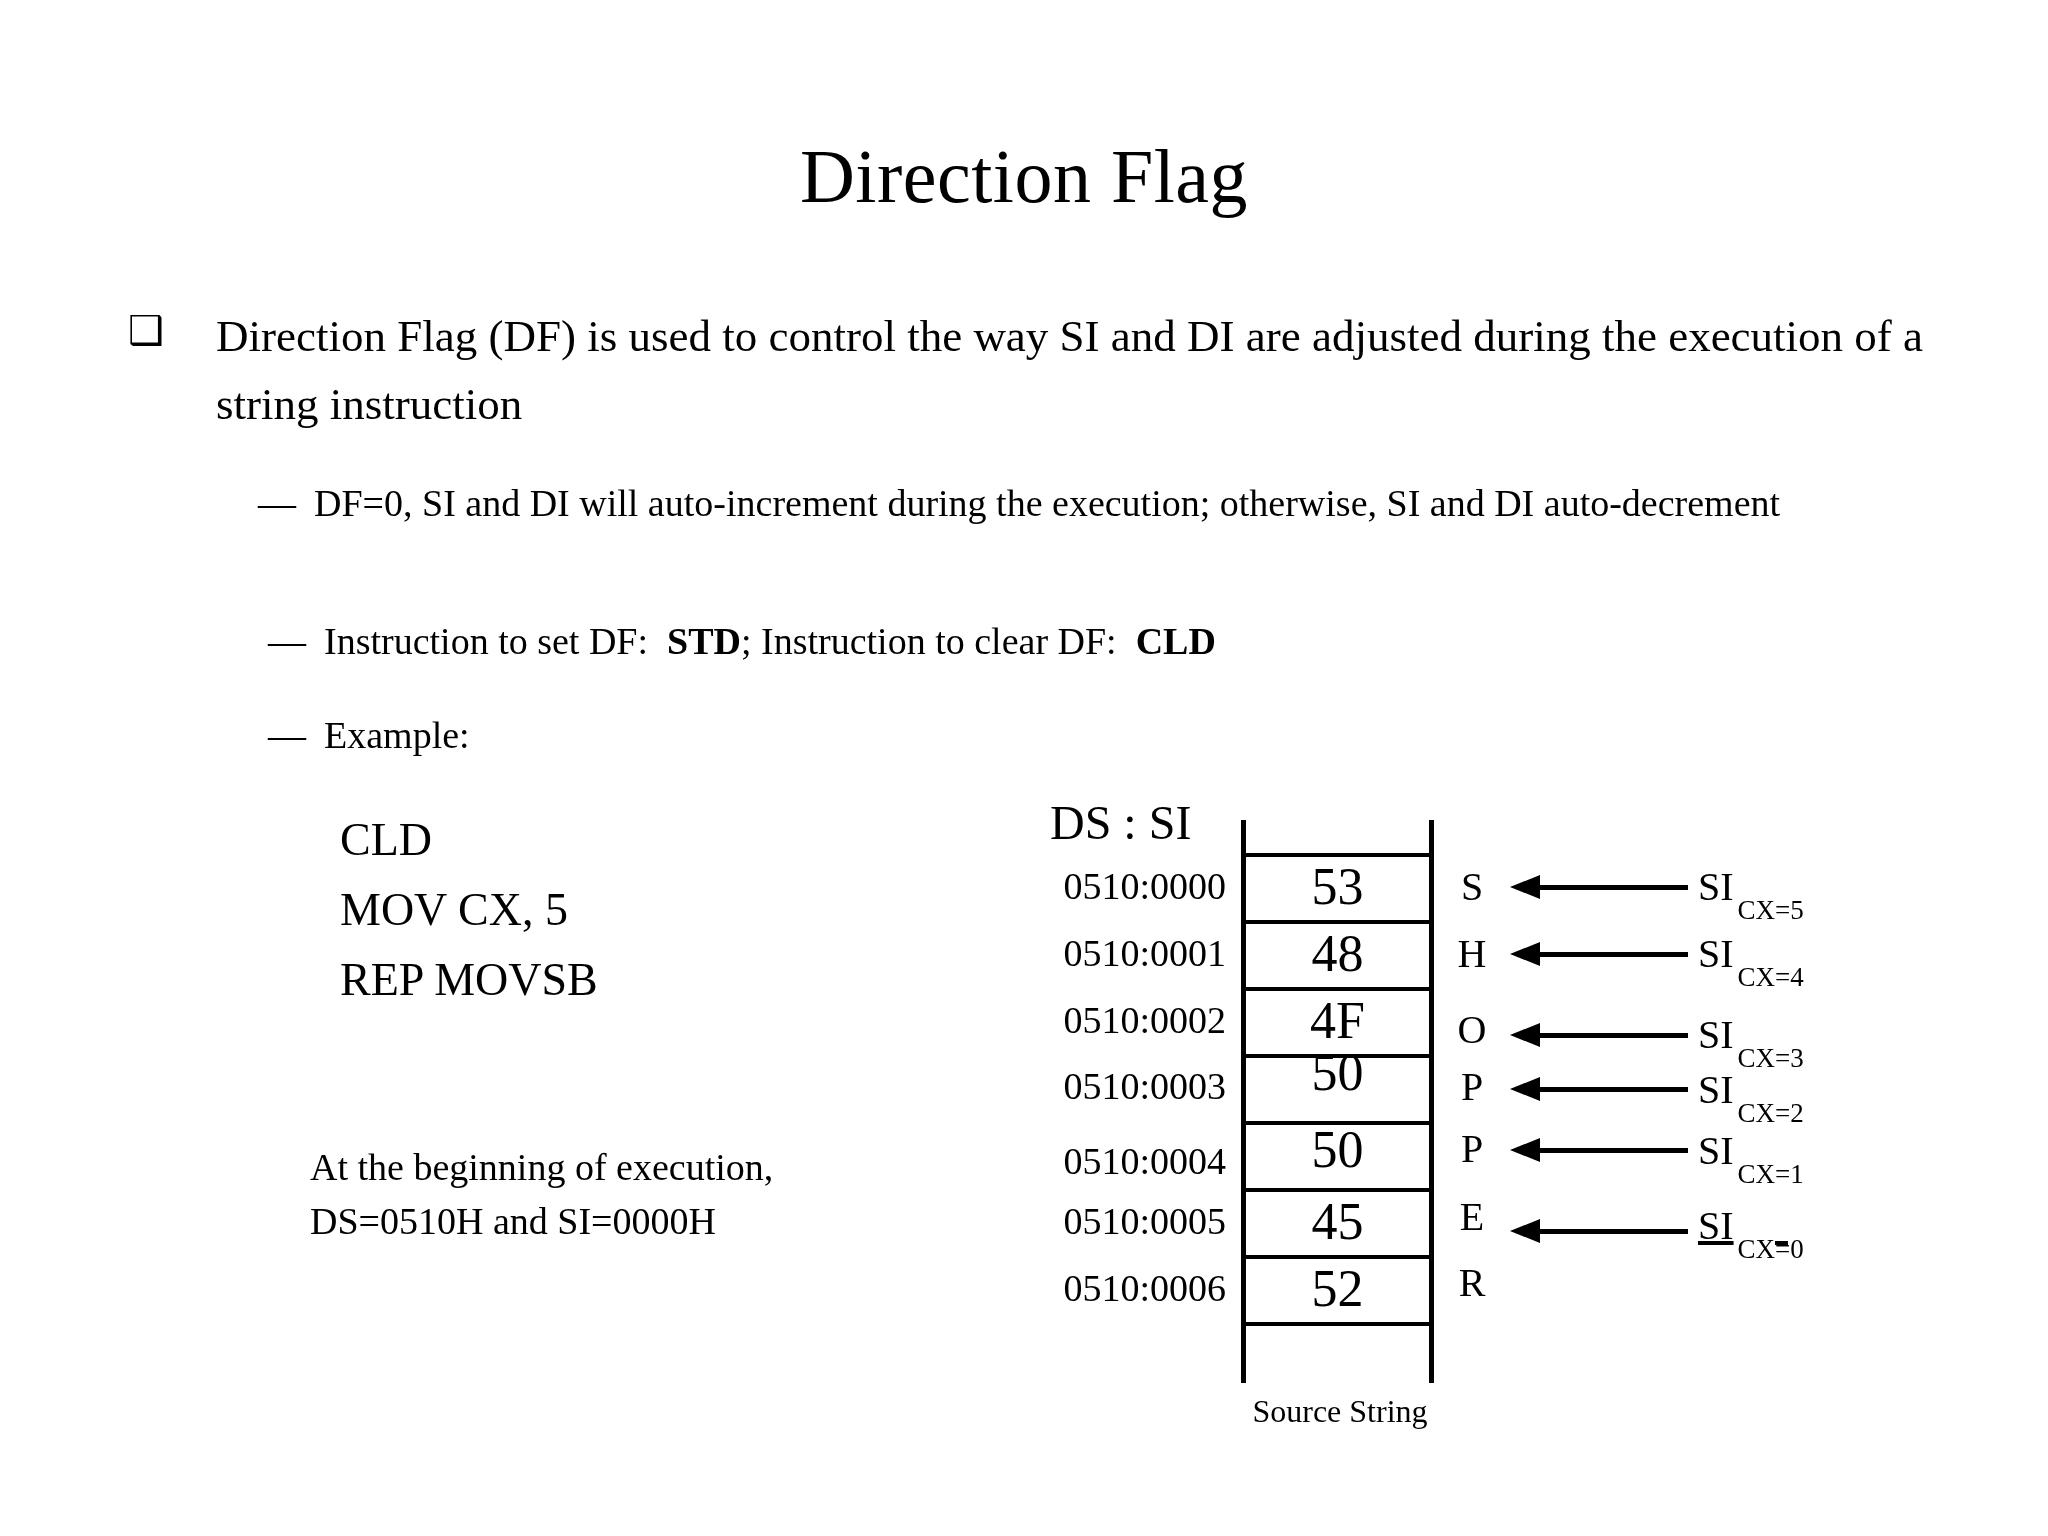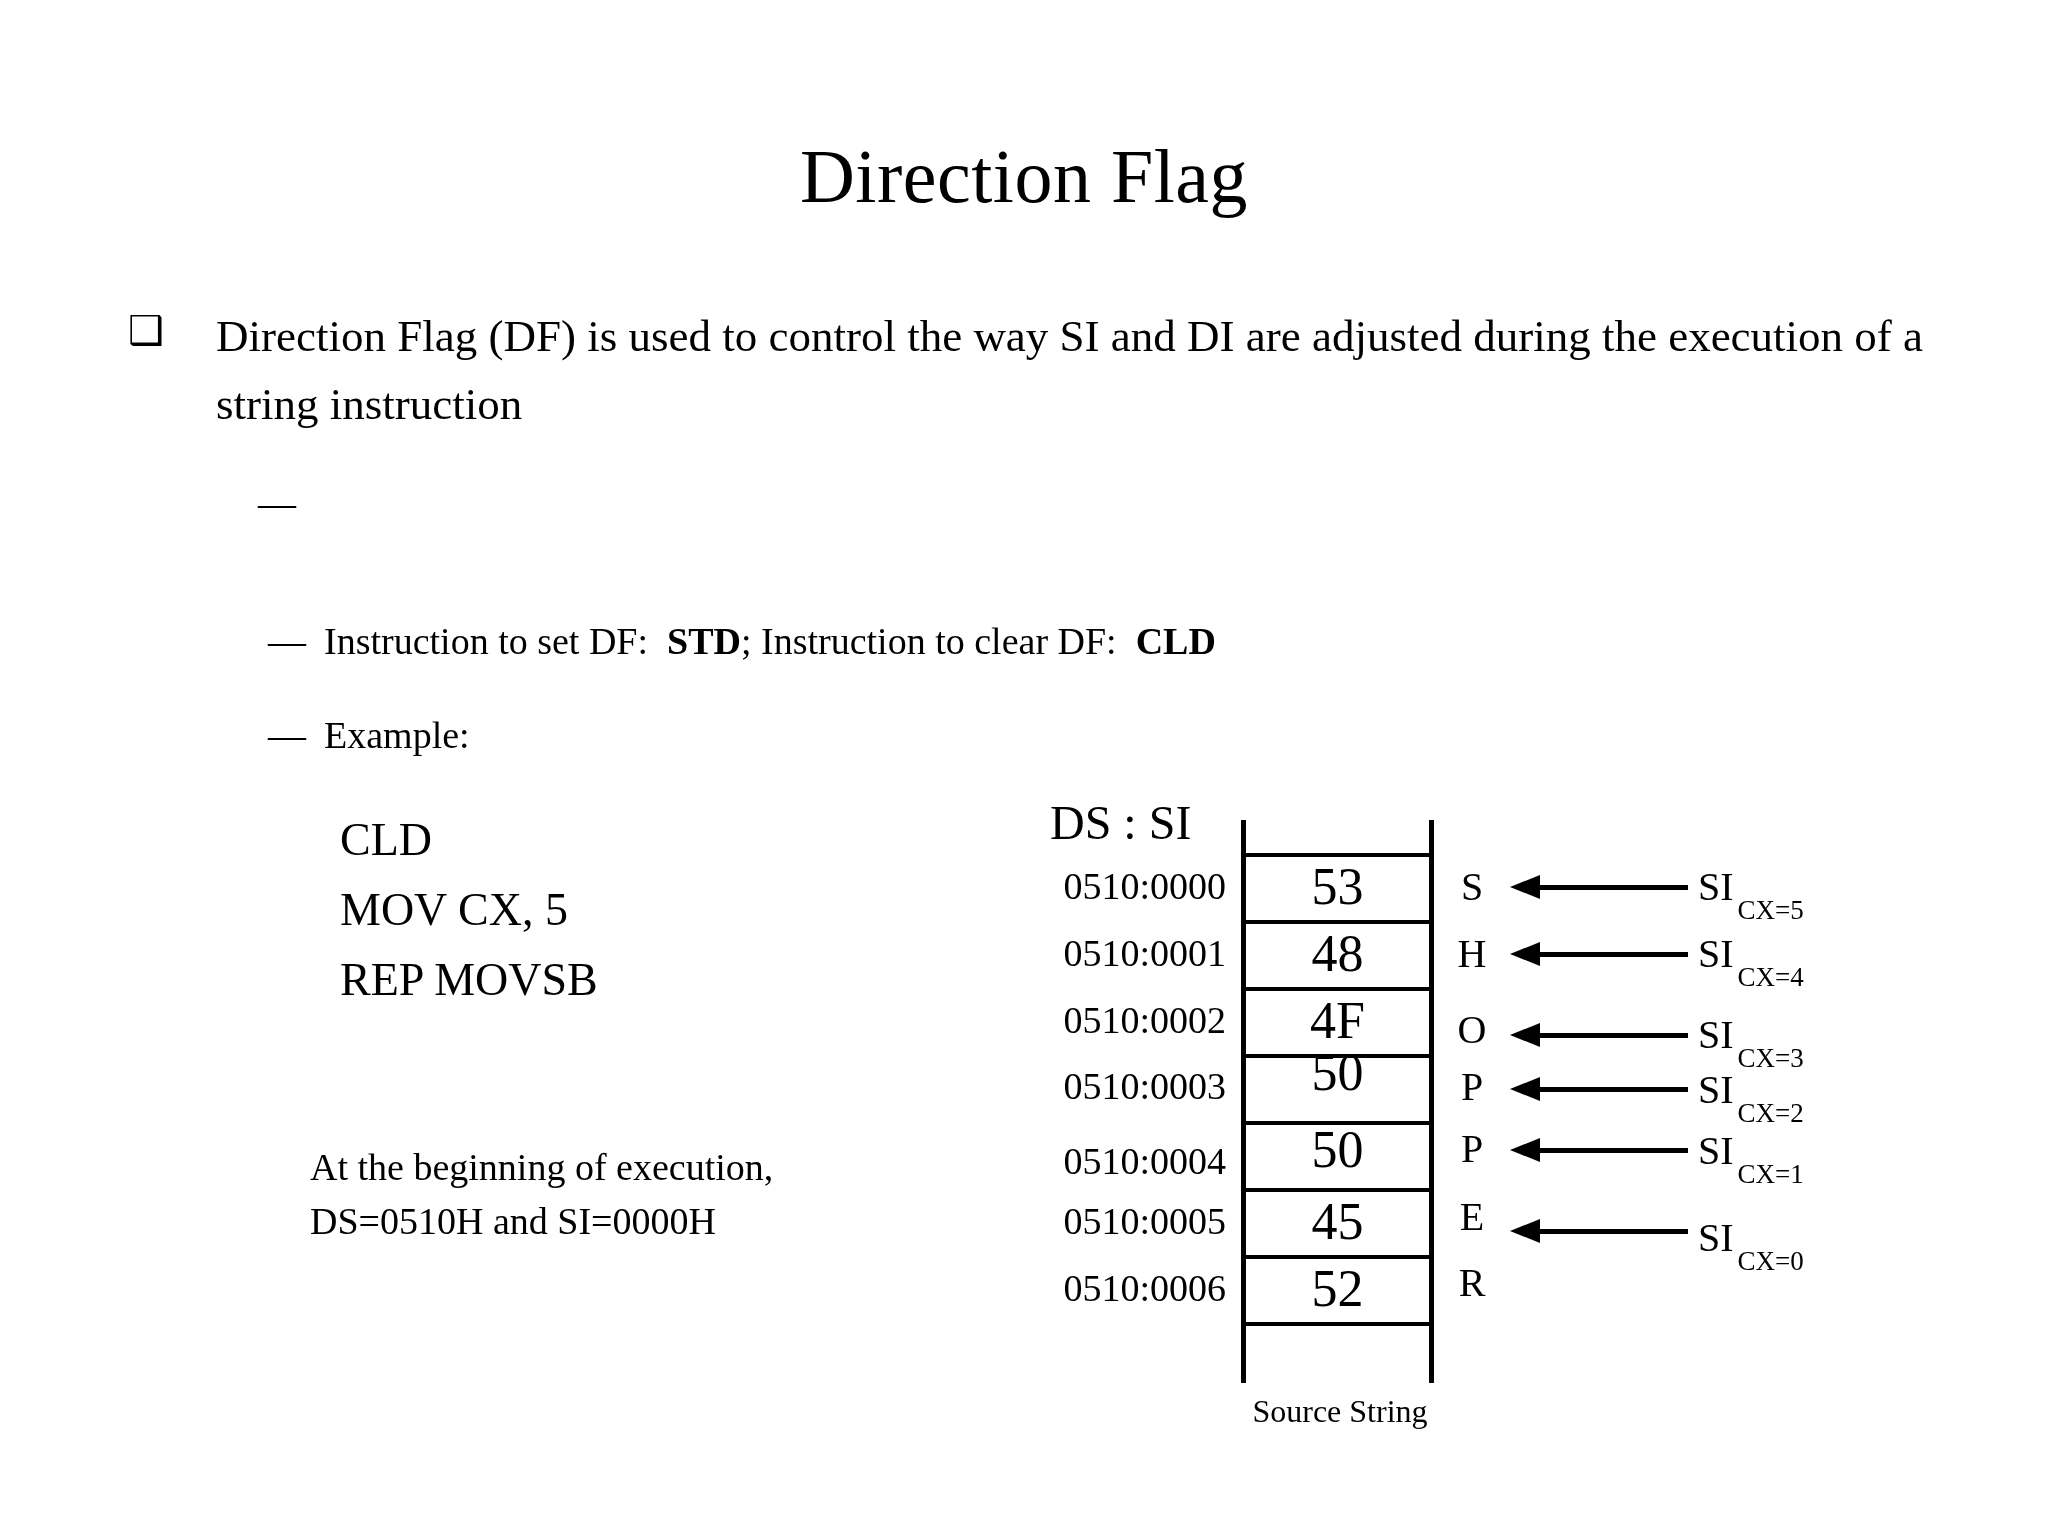--- a/index.html
+++ b/index.html
@@ -220,20 +220,21 @@
 
 <div id="slide-title">Direction Flag</div>
 
 <div id="bullet-row-1">
   <span id="bullet-marker-1">❑</span>
   <span id="bullet-text-1">Direction Flag (DF) is used to control the way SI and DI are adjusted during the execution of a string instruction</span>
 </div>
 
 <div id="sub-bullet-1" class="sub-bullet">
   <span class="sub-dash">—</span>
+  <span class="sub-text">DF=0, SI and DI will auto-increment during the execution; otherwise, SI and DI auto-decrement</span>
 </div>
 
 <div id="sub-bullet-2" class="sub-bullet">
   <span class="sub-dash">—</span>
   <span class="sub-text"><span>Instruction to set DF:</span>&nbsp;&nbsp;<span class="kw-bold">STD</span><span>;  Instruction to clear DF:</span>&nbsp;&nbsp;<span class="kw-bold">CLD</span></span>
 </div>
 
 <div id="sub-bullet-3" class="sub-bullet">
   <span class="sub-dash">—</span>
   <span class="sub-text">Example:</span>
@@ -322,21 +323,21 @@
   </div>
 
   <div class="mem-row" style="top:388px;">
     <span class="mem-addr">0510:0005</span>
     <span class="mem-val">45</span>
     <span class="mem-char" style="line-height:58px;">E</span>
     <span class="si-arrow" style="top:38px;">
         <span class="head"></span>
         <span class="shaft"></span>
       </span>
-    <span class="si-label" style="top:16px;"><span>SI</span><span class="sub">CX=0</span></span>
+    <span class="si-label" style="top:4px;text-decoration:underline;"><span>SI</span><span class="sub">CX=0</span></span>
   </div>
 
   <div class="mem-row" style="top:455px;">
     <span class="mem-addr">0510:0006</span>
     <span class="mem-val">52</span>
     <span class="mem-char" style="line-height:56px;">R</span>
   </div>
 
   <div id="source-string-label">Source String</div>
 </div>

